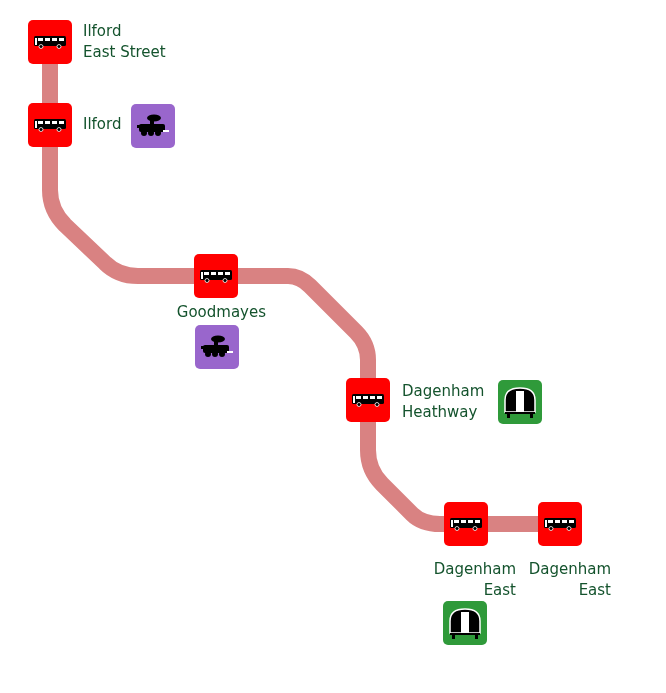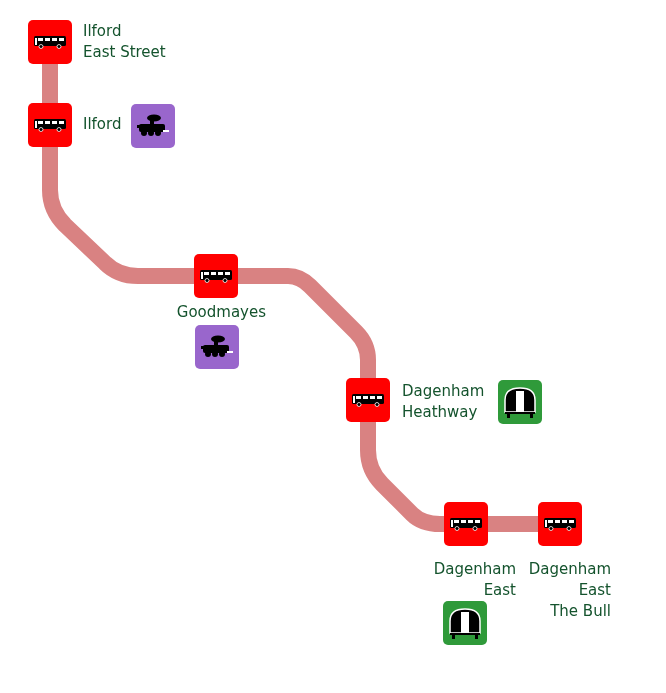--- a/index.html
+++ b/index.html
@@ -174,14 +174,13 @@
         <rect x="26" y="3" width="5" height="3" fill="#fff"></rect>
         <rect x="2" y="3" width="2" height="7" fill="#fff"></rect>
         <circle cx="8" cy="11.5" r="2" fill="#000" stroke="#fff" stroke-width="0.8"></circle>
         <circle cx="26" cy="11.5" r="2" fill="#000" stroke="#fff" stroke-width="0.8"></circle>
       </g>
     </svg>
 </div>
 <div class="label center" style="left:511px;top:559px;width:100px;">
   <span>Dagenham</span>
   <span>East</span>
-  <span>The Bull</span>
 </div>
 
 </body></html>

